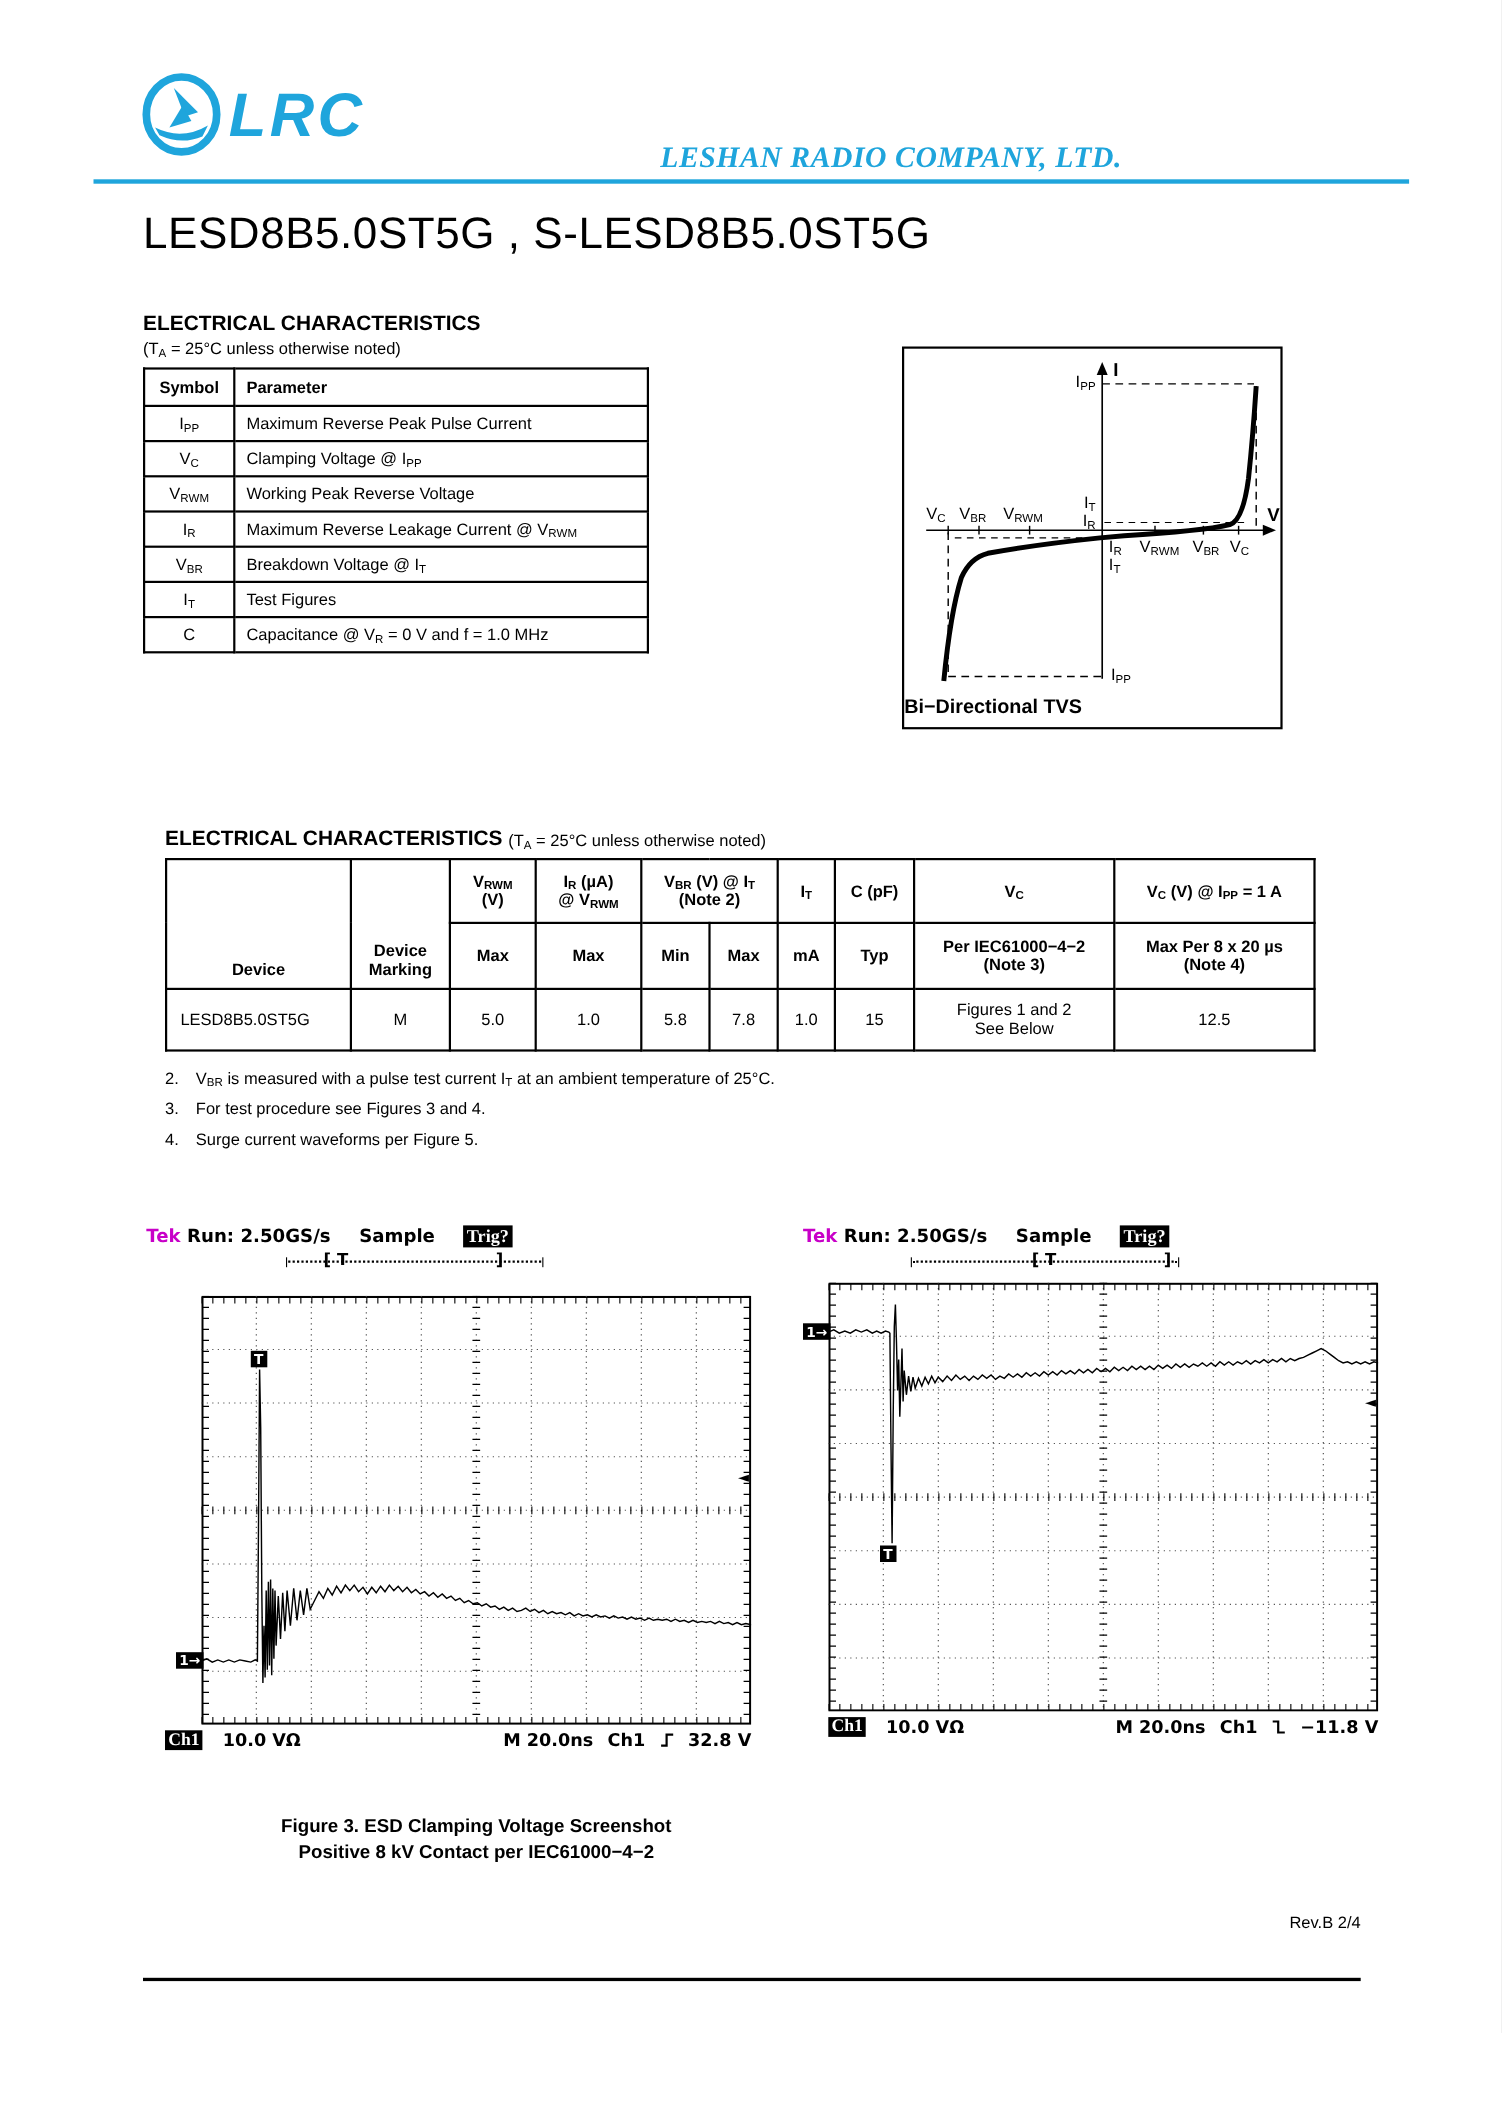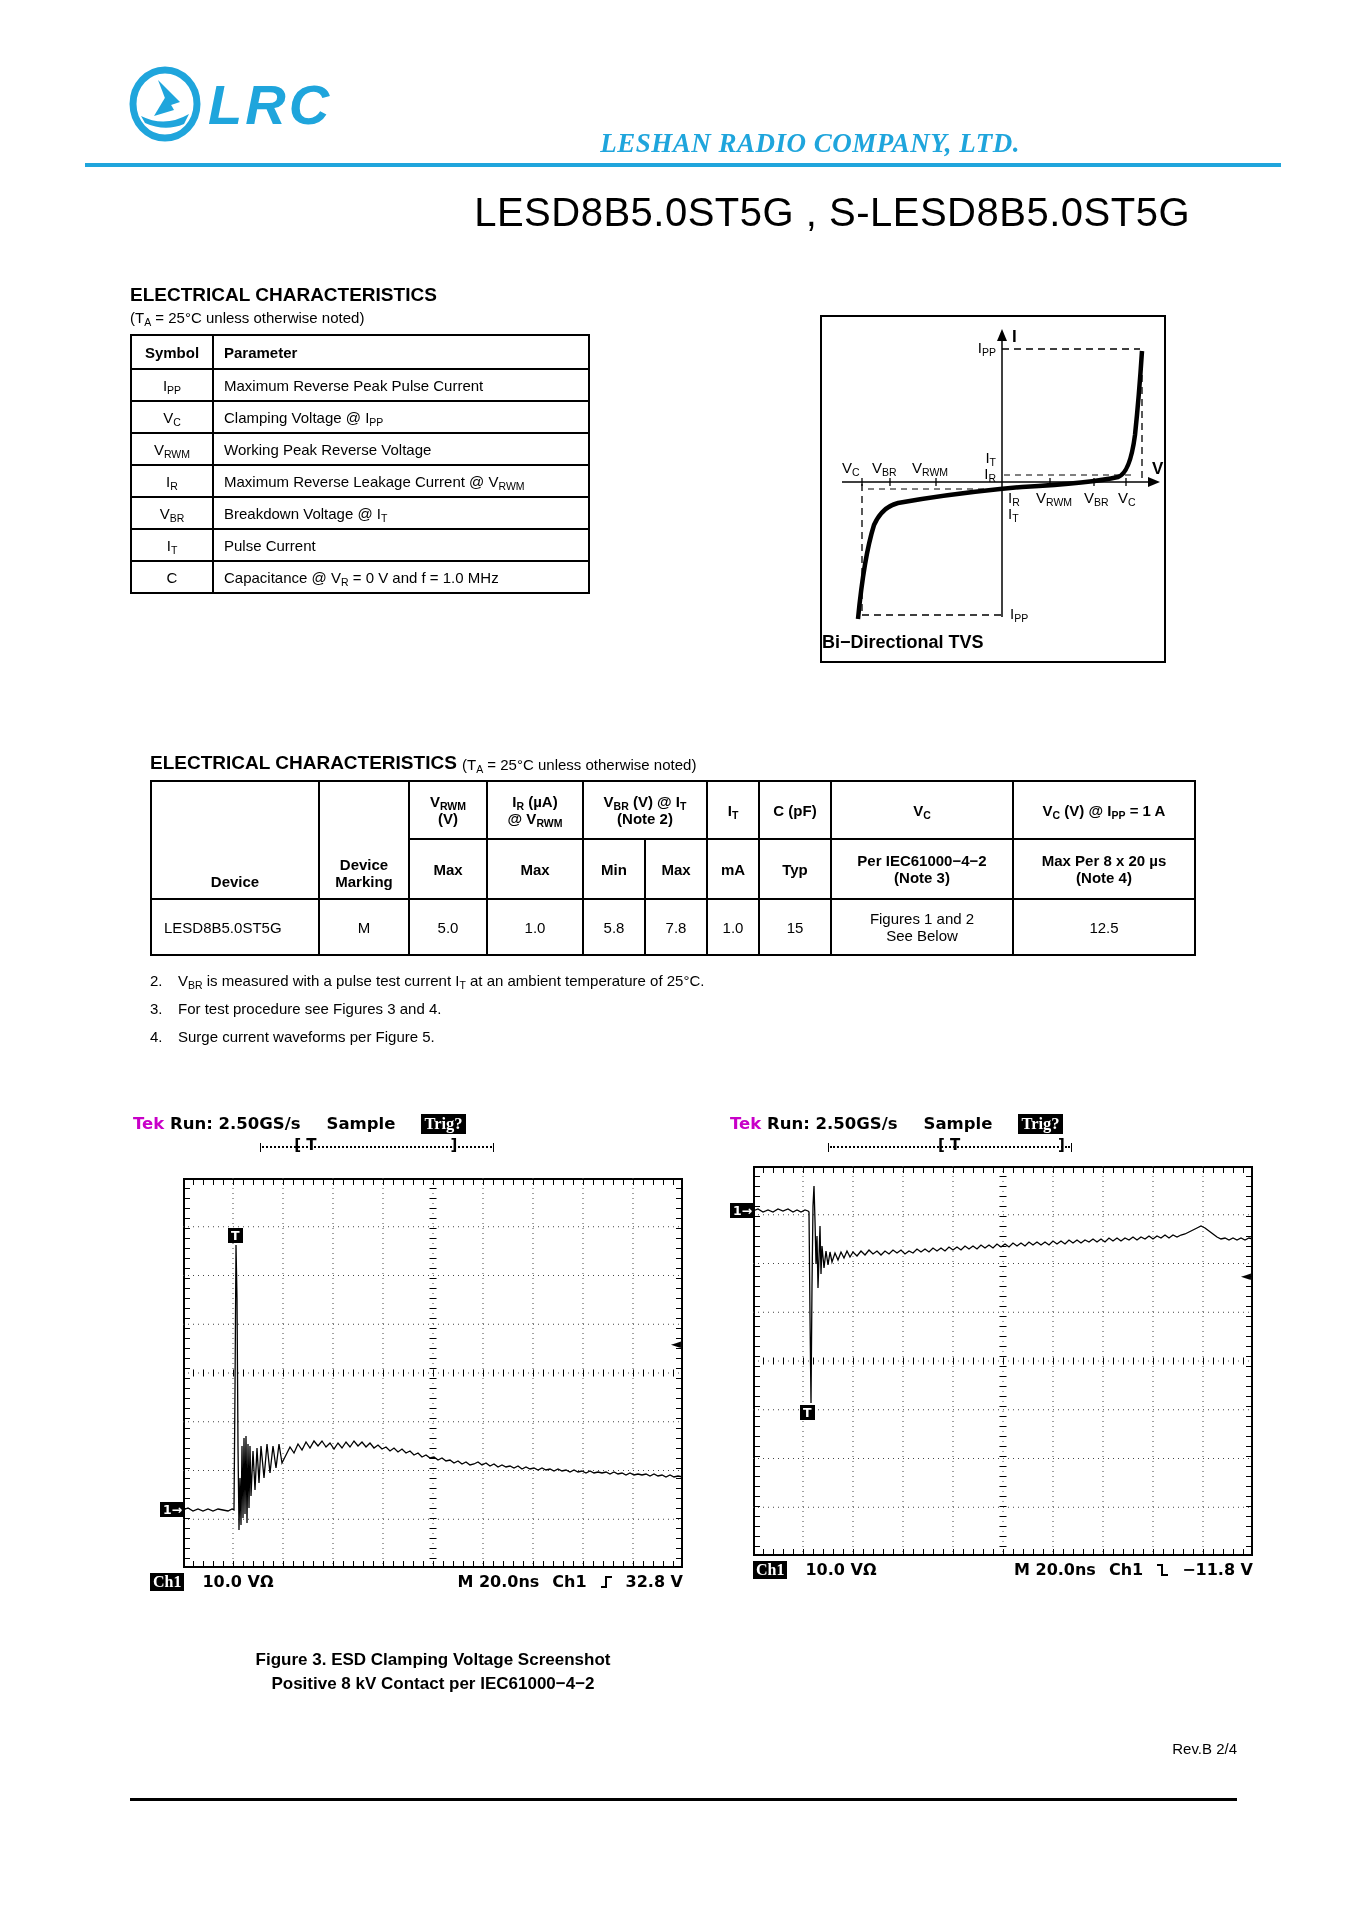--- a/index.html
+++ b/index.html
@@ -8,21 +8,21 @@
   .abs{position:absolute;}
   sub{font-size:70%;line-height:0;vertical-align:-0.25em;}
 
   
   #logo{left:128px;top:66px;display:flex;align-items:center;gap:6px;}
   #logo-mark{width:74px;height:76px;}
   #logo-text{font-size:56px;font-weight:bold;font-style:italic;letter-spacing:3px;}
   #company{top:128px;right:345px;font-family:"Liberation Serif",serif;
            font-style:italic;font-weight:bold;font-size:27px;letter-spacing:0.5px;}
   #blue-rule{left:85px;top:163px;width:1196px;height:4px;}
-  #doc-title{left:130px;top:190px;width:1060px;text-align:right;font-size:40px;letter-spacing:0.5px;}
+  #doc-title{left:130px;top:190px;width:1060px;text-align:left;font-size:40px;letter-spacing:0.5px;}
 
   
   #ec1-head{left:130px;top:284px;font-size:19px;font-weight:bold;}
   #ec1-cond{left:130px;top:309px;font-size:15px;}
   table{border-collapse:collapse;}
   #t1{left:130px;top:334px;}
   #t1 td,#t1 th{border:2px solid #000;font-size:15px;padding:0;}
   #t1 th{height:32px;font-weight:bold;text-align:center;}
   #t1 td{height:30px;}
   #t1 .sym{width:80px;text-align:center;}
@@ -129,21 +129,21 @@
     <tr>
           <td class="sym">I<sub>R</sub></td>
           <td class="par">Maximum Reverse Leakage Current @ V<sub>RWM</sub></td>
         </tr>
     <tr>
           <td class="sym">V<sub>BR</sub></td>
           <td class="par">Breakdown Voltage @ I<sub>T</sub></td>
         </tr>
     <tr>
           <td class="sym">I<sub>T</sub></td>
-          <td class="par">Pulse Current</td>
+          <td class="par">Test Figures</td>
         </tr>
     <tr>
           <td class="sym">C</td>
           <td class="par">Capacitance @ V<sub>R</sub> = 0 V and f = 1.0 MHz</td>
         </tr>
   </tbody>
     </table>
 
   <div class="abs" id="tvs">
     <svg width="342" height="344" viewBox="0 0 342 344">

